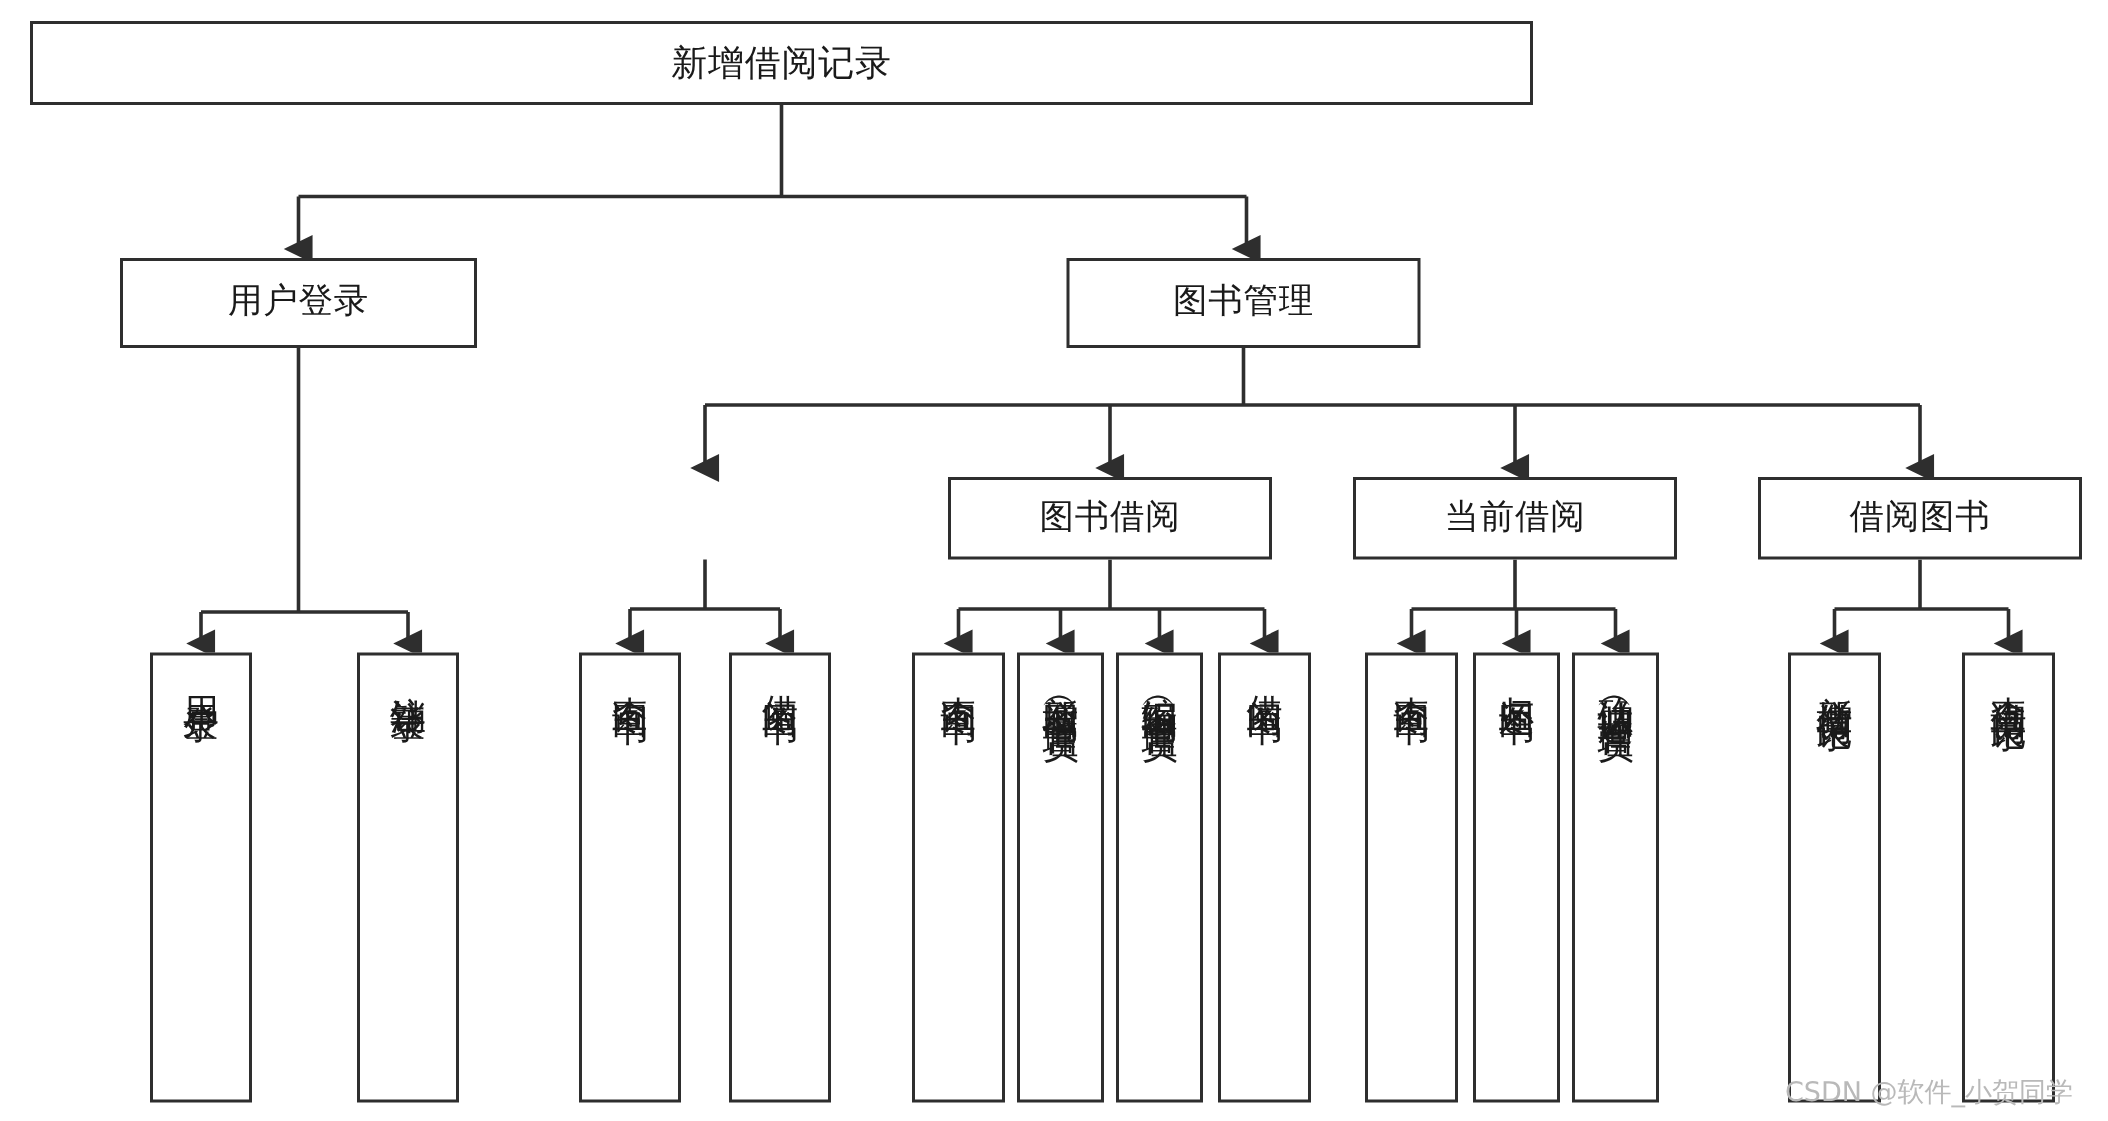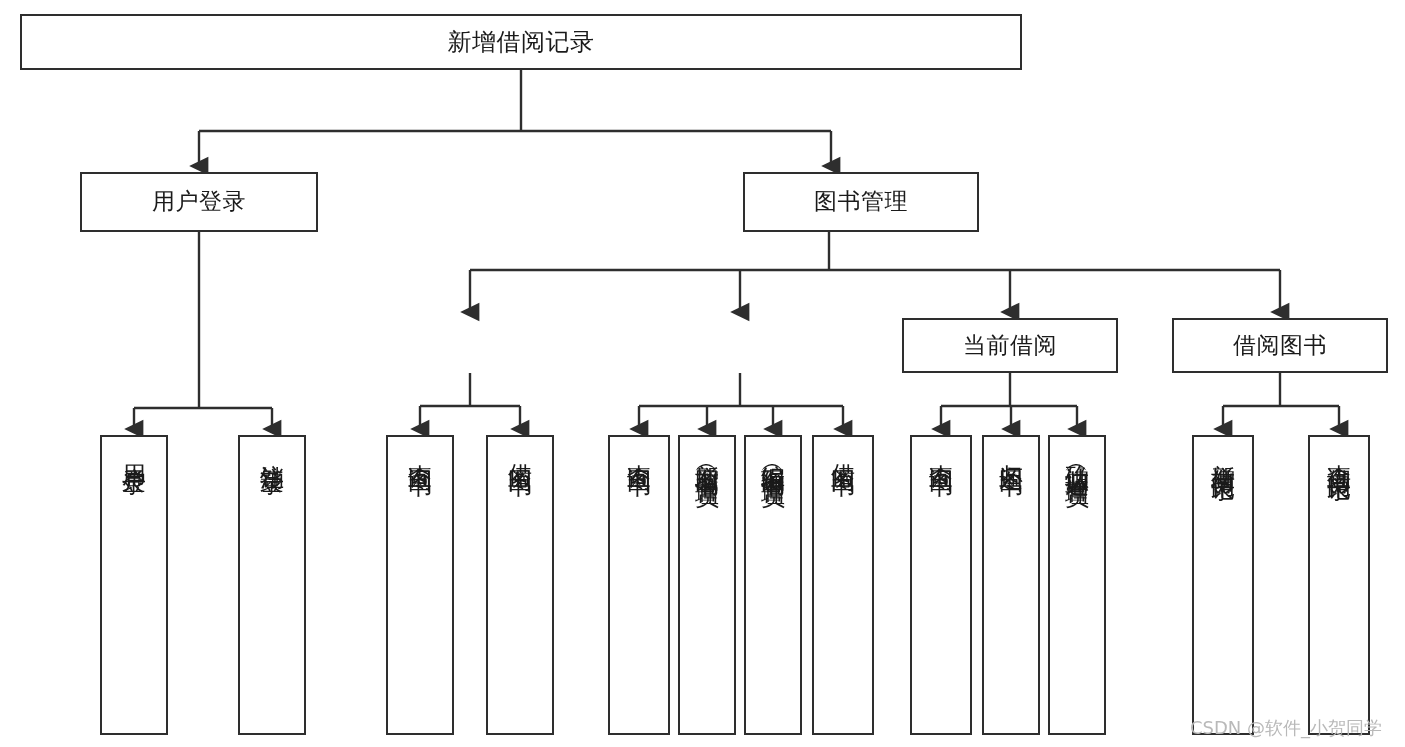--- a/index.html
+++ b/index.html
@@ -145,24 +145,27 @@
     </g>
   </svg>
 
   <div class="node horiz root" style="left: 20px; top: 14px; width: 1002px; height: 56px;">
     <span class="node-label">新增借阅记录</span>
   </div>
 
   <div class="node horiz" style="left: 80px; top: 172px; width: 238px; height: 60px;">
     <span class="node-label">用户登录</span>
   </div>
-  <div class="node horiz" style="left: 711px; top: 172px; width: 236px; height: 60px; margin-left: 32px;">
+  <div class="node horiz" style="left: 711px; top: 172px; width: 236px; height: 60px;">
     <span class="node-label">图书管理</span>
   </div>
 
+  <div class="node horiz" style="left: 632px; top: 318px; width: 216px; height: 55px;">
+    <span class="node-label">图书借阅</span>
+  </div>
   <div class="node horiz" style="left: 902px; top: 318px; width: 216px; height: 55px;">
     <span class="node-label">当前借阅</span>
   </div>
   <div class="node horiz" style="left: 1172px; top: 318px; width: 216px; height: 55px;">
     <span class="node-label">借阅图书</span>
   </div>
 
   <div class="node leaf" style="left: 100px; top: 435px; width: 68px; height: 300px;">
     <span class="node-label">用户登录</span>
   </div>

